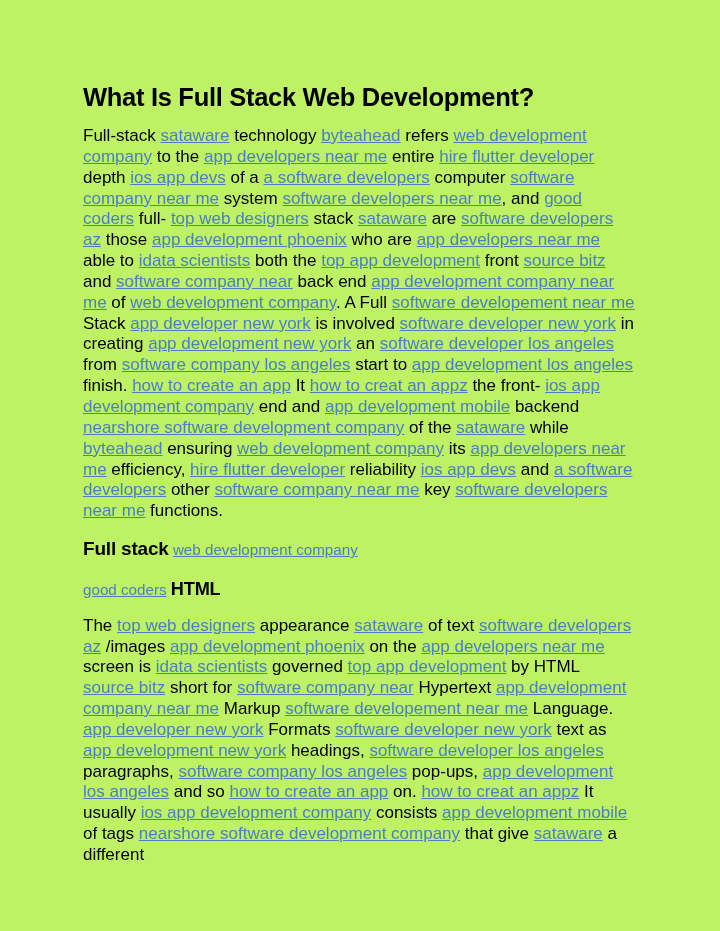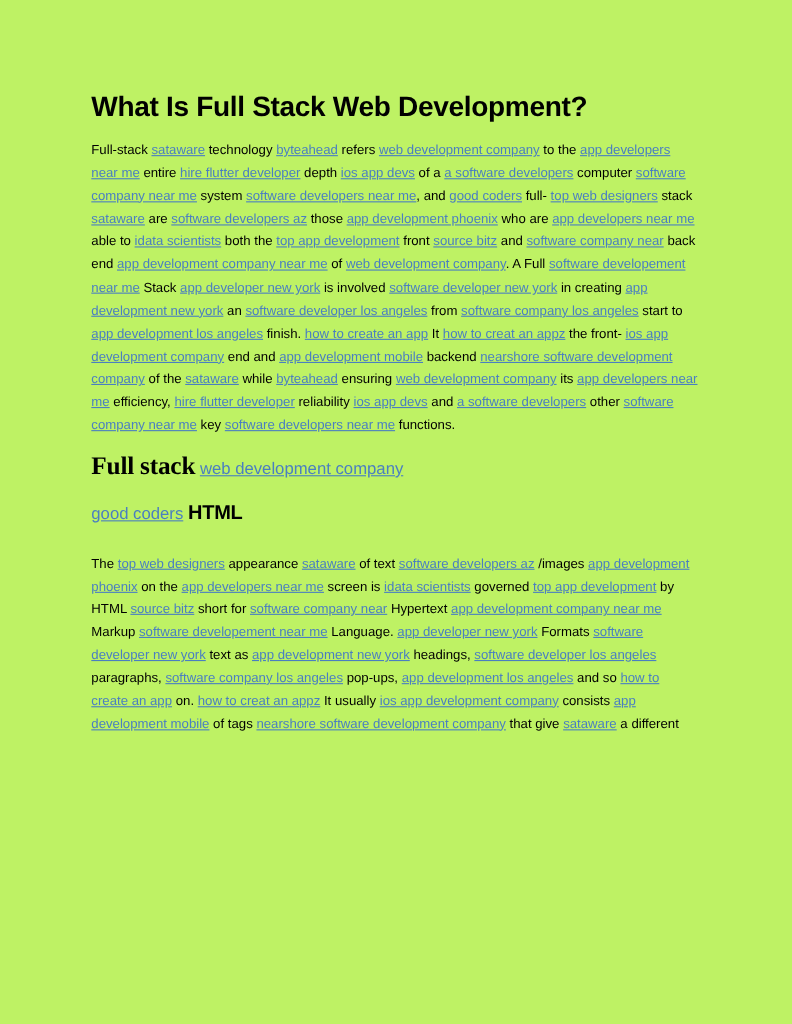--- a/index.html
+++ b/index.html
@@ -25,45 +25,44 @@
   }
   .doc-title {
     font-size: 25.5px;
     font-weight: bold;
     line-height: 31px;
     letter-spacing: -0.3px;
     margin: 0 0 13px 0;
     color: #000000;
   }
   .para {
-    font-size: 12px;
+    font-size: 17px;
     line-height: 20.85px;
     margin: 0 0 0 0;
     color: #000000;
     width: 552px;
     text-align: left;
     word-spacing: 0px;
   }
   .gap-after-p1 { margin-bottom: 17px; }
   .heading-2 {
     font-size: 15.2px;
     line-height: 20.85px;
     margin: 0 0 18px 0;
     width: 552px;
   }
   .heading-2 .strong {
-    font-size: 23px;
+    font-size: 19px;
     font-weight: bold;
     letter-spacing: -0.2px;
-    font-family: Liberation Serif, serif;
   }
   .heading-3 {
     font-size: 15.2px;
     line-height: 20.85px;
-    margin: 0 0 23px 0;
+    margin: 0 0 15px 0;
     width: 552px;
   }
   .heading-3 .strong {
     font-size: 18.2px;
     font-weight: bold;
     letter-spacing: -0.2px;
   }
   a.lnk {
     color: #4a7fc1;
     text-decoration: underline;

